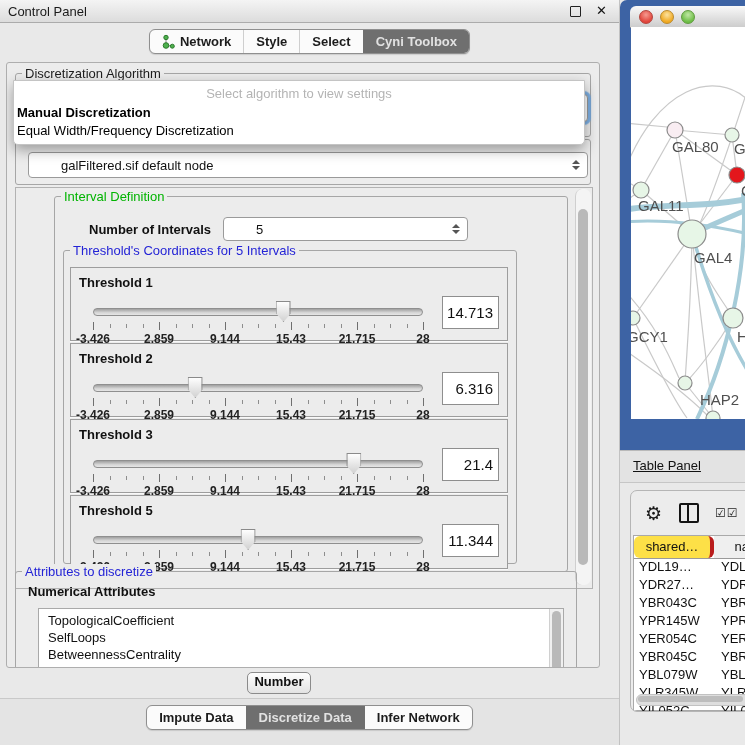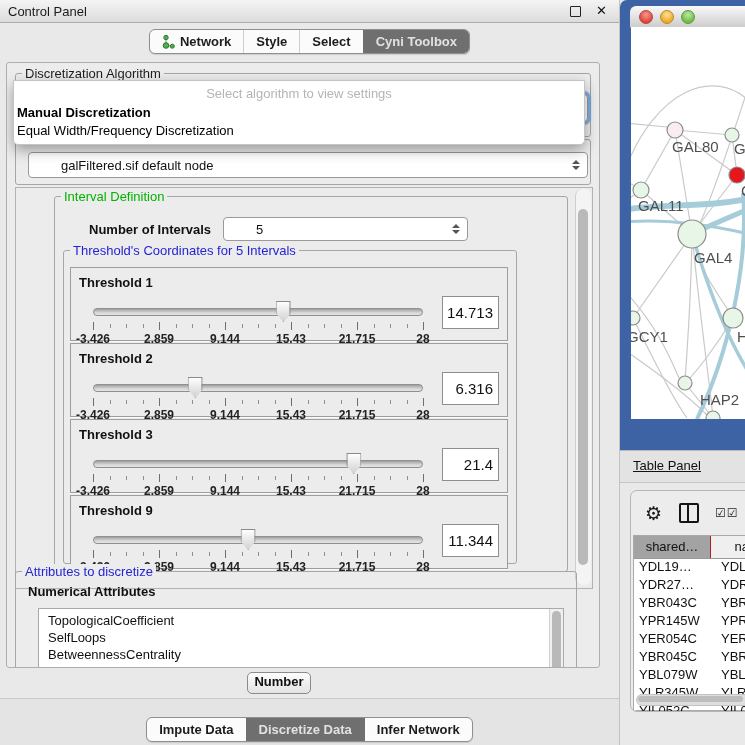--- a/index.html
+++ b/index.html
@@ -63,21 +63,21 @@
 
   .attr-head{position:absolute;left:12px;top:12px;font-size:13px;font-weight:bold;color:#111;}
   .listbox{position:absolute;left:22px;top:36px;width:524px;height:110px;background:#fff;border:1px solid #a9a9a9;overflow:hidden;}
   .attr-item{font-size:13px;color:#111;padding:1px 0 1px 9px;line-height:15px;}
   .list-scroll{position:absolute;right:0;top:0;width:13px;height:100%;background:#f0f0f0;border-left:1px solid #d0d0d0;}
   .list-scroll .thumb{position:absolute;left:2px;top:2px;width:9px;height:96%;background:#b9b9b9;border-radius:5px;}
 
   .apply-btn{position:absolute;left:247px;top:672px;width:62px;height:20px;background:linear-gradient(#fdfdfd,#e3e3e3);border:1px solid #8b8b8b;border-radius:5px;font-size:13px;font-weight:bold;color:#111;text-align:center;line-height:18px;}
 
   .bottom-area{position:absolute;left:0;top:698px;width:619px;height:47px;background:#e4e4e4;border-top:1px solid #c9c9c9;}
-  .bottom-tabs-wrap{position:absolute;left:0;top:6px;width:100%;display:flex;justify-content:center;margin-top:12px;}
+  .bottom-tabs-wrap{position:absolute;left:0;top:6px;width:100%;display:flex;justify-content:center;}
 
   
   .net-window{position:absolute;left:620px;top:0;width:125px;height:450px;background:#3d63a4;border-radius:7px 0 0 0;}
   .mac-titlebar{position:absolute;left:10px;top:6px;width:115px;height:21px;background:linear-gradient(#f9f9f9,#cdcdcd);border-bottom:1px solid #8f8f8f;border-radius:6px 0 0 0;}
   .light{position:absolute;top:4px;width:12px;height:12px;border-radius:50%;}
   .light.red{left:9px;background:radial-gradient(circle at 50% 32%,#f59a90,#e1443a 70%);border:1px solid #b2453e;}
   .light.yellow{left:30px;background:radial-gradient(circle at 50% 32%,#fbe2a0,#f0a81f 70%);border:1px solid #b98a2e;}
   .light.green{left:51px;background:radial-gradient(circle at 50% 32%,#c0e6a4,#6cbd45 70%);border:1px solid #5f9a3f;}
   .net-canvas{position:absolute;left:11px;top:27px;width:114px;height:392px;background:#fff;overflow:hidden;}
   .nlabel{font-size:15px;fill:#4f4f4f;font-family:"Liberation Sans",sans-serif;}
@@ -86,21 +86,21 @@
   .tp-strip span{position:absolute;left:13px;top:7px;font-size:13px;color:#111;text-decoration:underline;}
 
   .table-card{position:absolute;left:630px;top:490px;width:120px;height:220px;background:#ececec;border:1px solid #b5b5b5;border-radius:7px 0 0 7px;overflow:hidden;}
   .tc-toolbar{position:absolute;left:0;top:0;width:100%;height:44px;display:flex;align-items:center;}
   .gear{font-size:19px;color:#181818;margin-left:14px;font-family:"DejaVu Sans",sans-serif;}
   .colicon{width:16px;height:16px;border:2px solid #141414;border-radius:2px;margin-left:17px;position:relative;}
   .colicon::after{content:"";position:absolute;left:6px;top:0;width:2px;height:100%;background:#141414;}
   .checks{font-size:12px;color:#222;margin-left:16px;letter-spacing:1px;font-family:"DejaVu Sans",sans-serif;}
   .grid{position:absolute;left:2px;top:44px;right:0;bottom:0;background:#fff;border:1px solid #a9a9a9;border-right:none;}
   .ghead{display:flex;height:22px;border-bottom:1px solid #9a9a9a;}
-  .ghead .h1{width:76px;background:#a3a3a3;border-right:1px solid #b91c1c;font-size:13px;color:#111;text-align:center;line-height:22px;}
+  .ghead .h1{width:76px;background:#fde047;border-right:4px solid #b91c1c;font-size:13px;color:#111;text-align:center;line-height:22px;border-radius:6px;}
   .ghead .h2{flex:1;background:#efefef;font-size:13px;color:#111;text-align:right;line-height:22px;padding-right:2px;}
   .trow{display:flex;height:18px;}
   .trow .c1{width:76px;padding-left:5px;font-size:13px;color:#111;white-space:nowrap;overflow:hidden;}
   .trow .c2{flex:1;padding-left:6px;font-size:13px;color:#111;white-space:nowrap;overflow:hidden;}
   .hscroll{position:absolute;left:2px;bottom:4px;width:112px;height:10px;background:#dedede;border:1px solid #c2c2c2;border-radius:6px;}
   .hscroll .thumb{position:absolute;left:1px;top:1px;height:6px;width:105px;background:#bdbdbd;border-radius:5px;}
 </style>
 </head>
 <body>
 
@@ -287,21 +287,21 @@
                       <span style="left: 20%;">2.859</span>
                       <span style="left: 40%;">9.144</span>
                       <span style="left: 60%;">15.43</span>
                       <span style="left: 80%;">21.715</span>
                       <span style="left: 100%;">28</span>
                     </div>
                   </div>
                   <div class="vbox">21.4</div>
                 </div>
                 <div class="tpanel">
-                  <div class="tlabel">Threshold 9</div>
+                  <div class="tlabel">Threshold 5</div>
                   <div class="zone">
                     <div class="track"></div>
                     <div class="handle" style="left: 46.9993%;"></div>
                     <div class="ticks">
                       <span class="major" style="left: 0%;"></span>
                       <span style="left: 5%;"></span>
                       <span style="left: 10%;"></span>
                       <span style="left: 15%;"></span>
                       <span class="major" style="left: 20%;"></span>
                       <span style="left: 25%;"></span>

